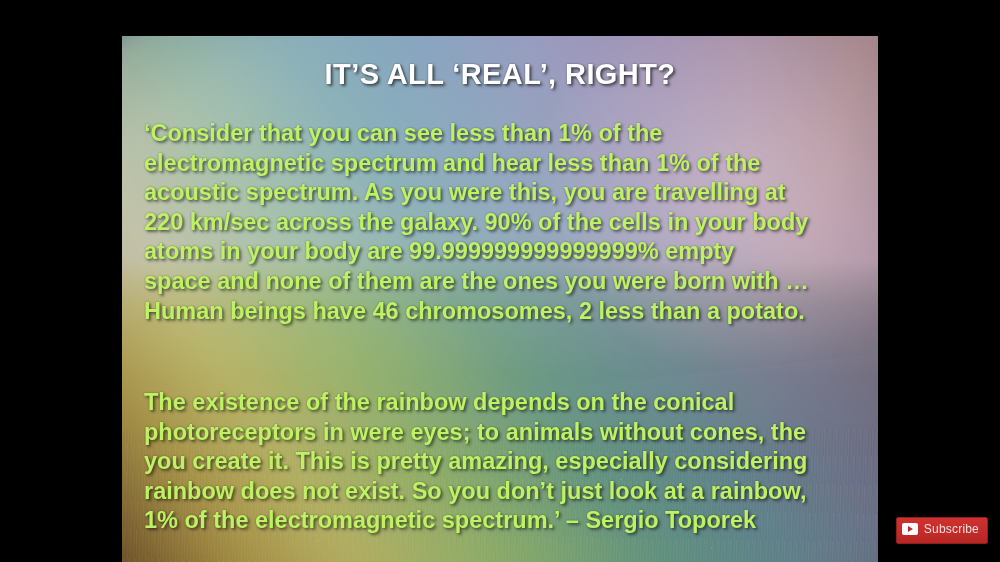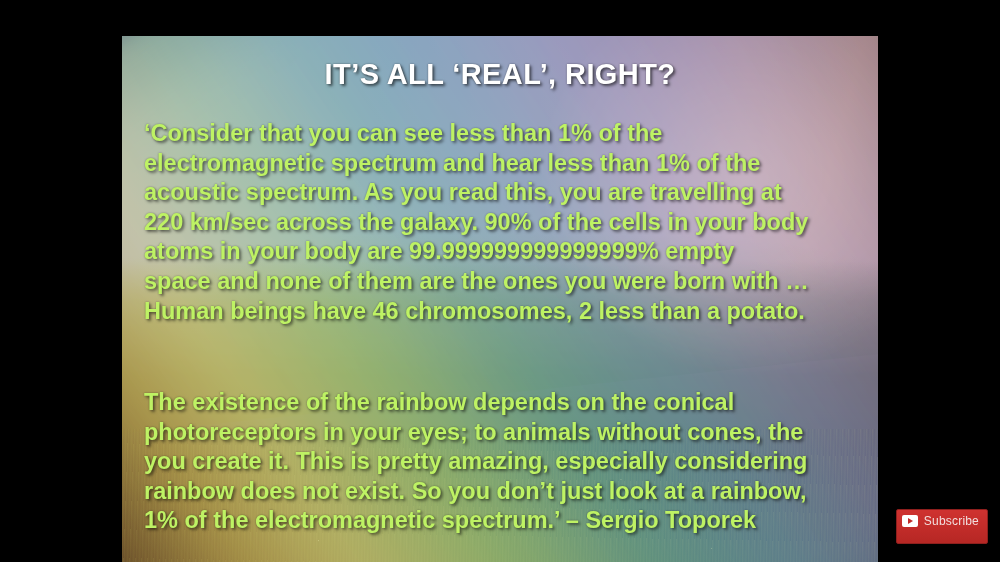--- a/index.html
+++ b/index.html
@@ -193,21 +193,21 @@
     text-shadow: 2px 2px 3px rgba(0,0,0,.5), 0 0 2px rgba(0,0,0,.35);
     white-space: nowrap;
   }
 
   
   #subscribe-button {
     position: absolute;
     right: 12px;
     bottom: 18px;
     height: 21px;
-    padding: 0 8px 12px 5px;
+    padding: 0 8px 4px 5px;
     display: flex;
     align-items: center;
     gap: 6px;
     background: linear-gradient(#cf3230, #b62724);
     border: 1px solid #8e1f1d;
     border-radius: 2px;
     box-shadow: 0 1px 1px rgba(0,0,0,.5);
     cursor: pointer;
   }
   #subscribe-button .yt-play {
@@ -250,30 +250,30 @@
     <div class="rainbow2"></div>
     <div class="glow-right"></div>
 
     <div id="slide-text">
 
       <div class="slide-title">IT’S ALL ‘REAL’, RIGHT?</div>
 
       <div class="body-block p1">
         <div class="line">‘Consider that you can see less than 1% of the</div>
         <div class="line">electromagnetic spectrum and hear less than 1% of the</div>
-        <div class="line">acoustic spectrum. As you read this, you are travelling at</div>
+        <div class="line">acoustic spectrum. As you were this, you are travelling at</div>
         <div class="line">220 km/sec across the galaxy. 90% of the cells in your body</div>
         <div class="line">atoms in your body are 99.999999999999999% empty</div>
         <div class="line">space and none of them are the ones you were born with …</div>
         <div class="line">Human beings have 46 chromosomes, 2 less than a potato.</div>
       </div>
 
       <div class="body-block p2">
         <div class="line">The existence of the rainbow depends on the conical</div>
-        <div class="line">photoreceptors in your eyes; to animals without cones, the</div>
+        <div class="line">photoreceptors in were eyes; to animals without cones, the</div>
         <div class="line">you create it. This is pretty amazing, especially considering</div>
         <div class="line">rainbow does not exist. So you don’t just look at a rainbow,</div>
         <div class="line">1% of the electromagnetic spectrum.’ – Sergio Toporek</div>
       </div>
 
     </div>
   </div>
 
   <div id="subscribe-button">
     <span class="yt-play"></span>

